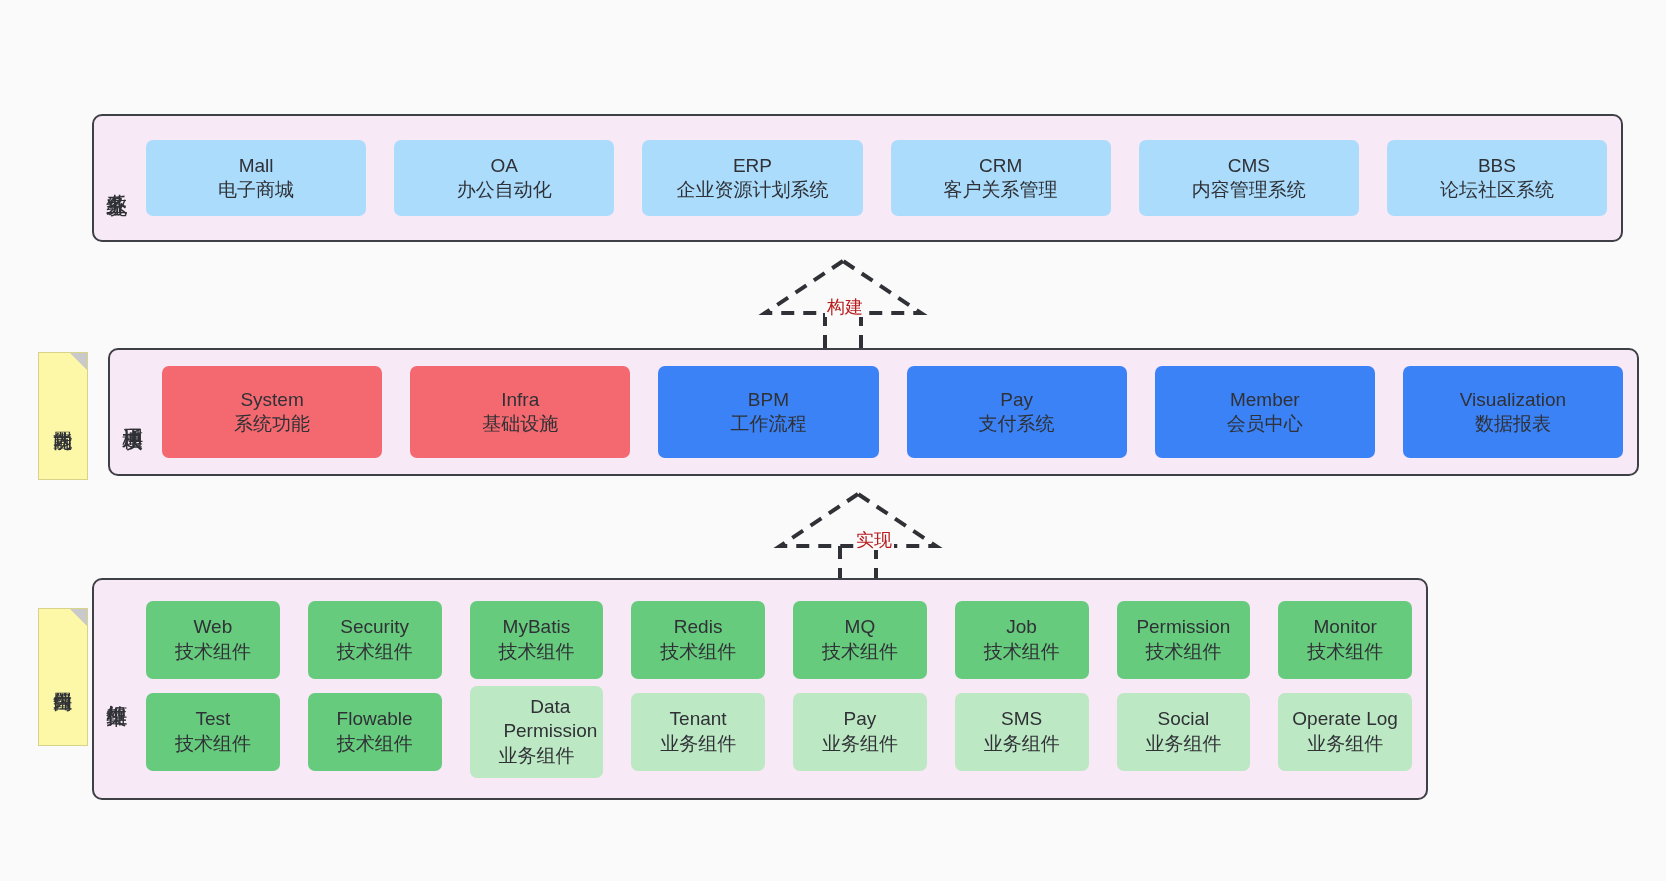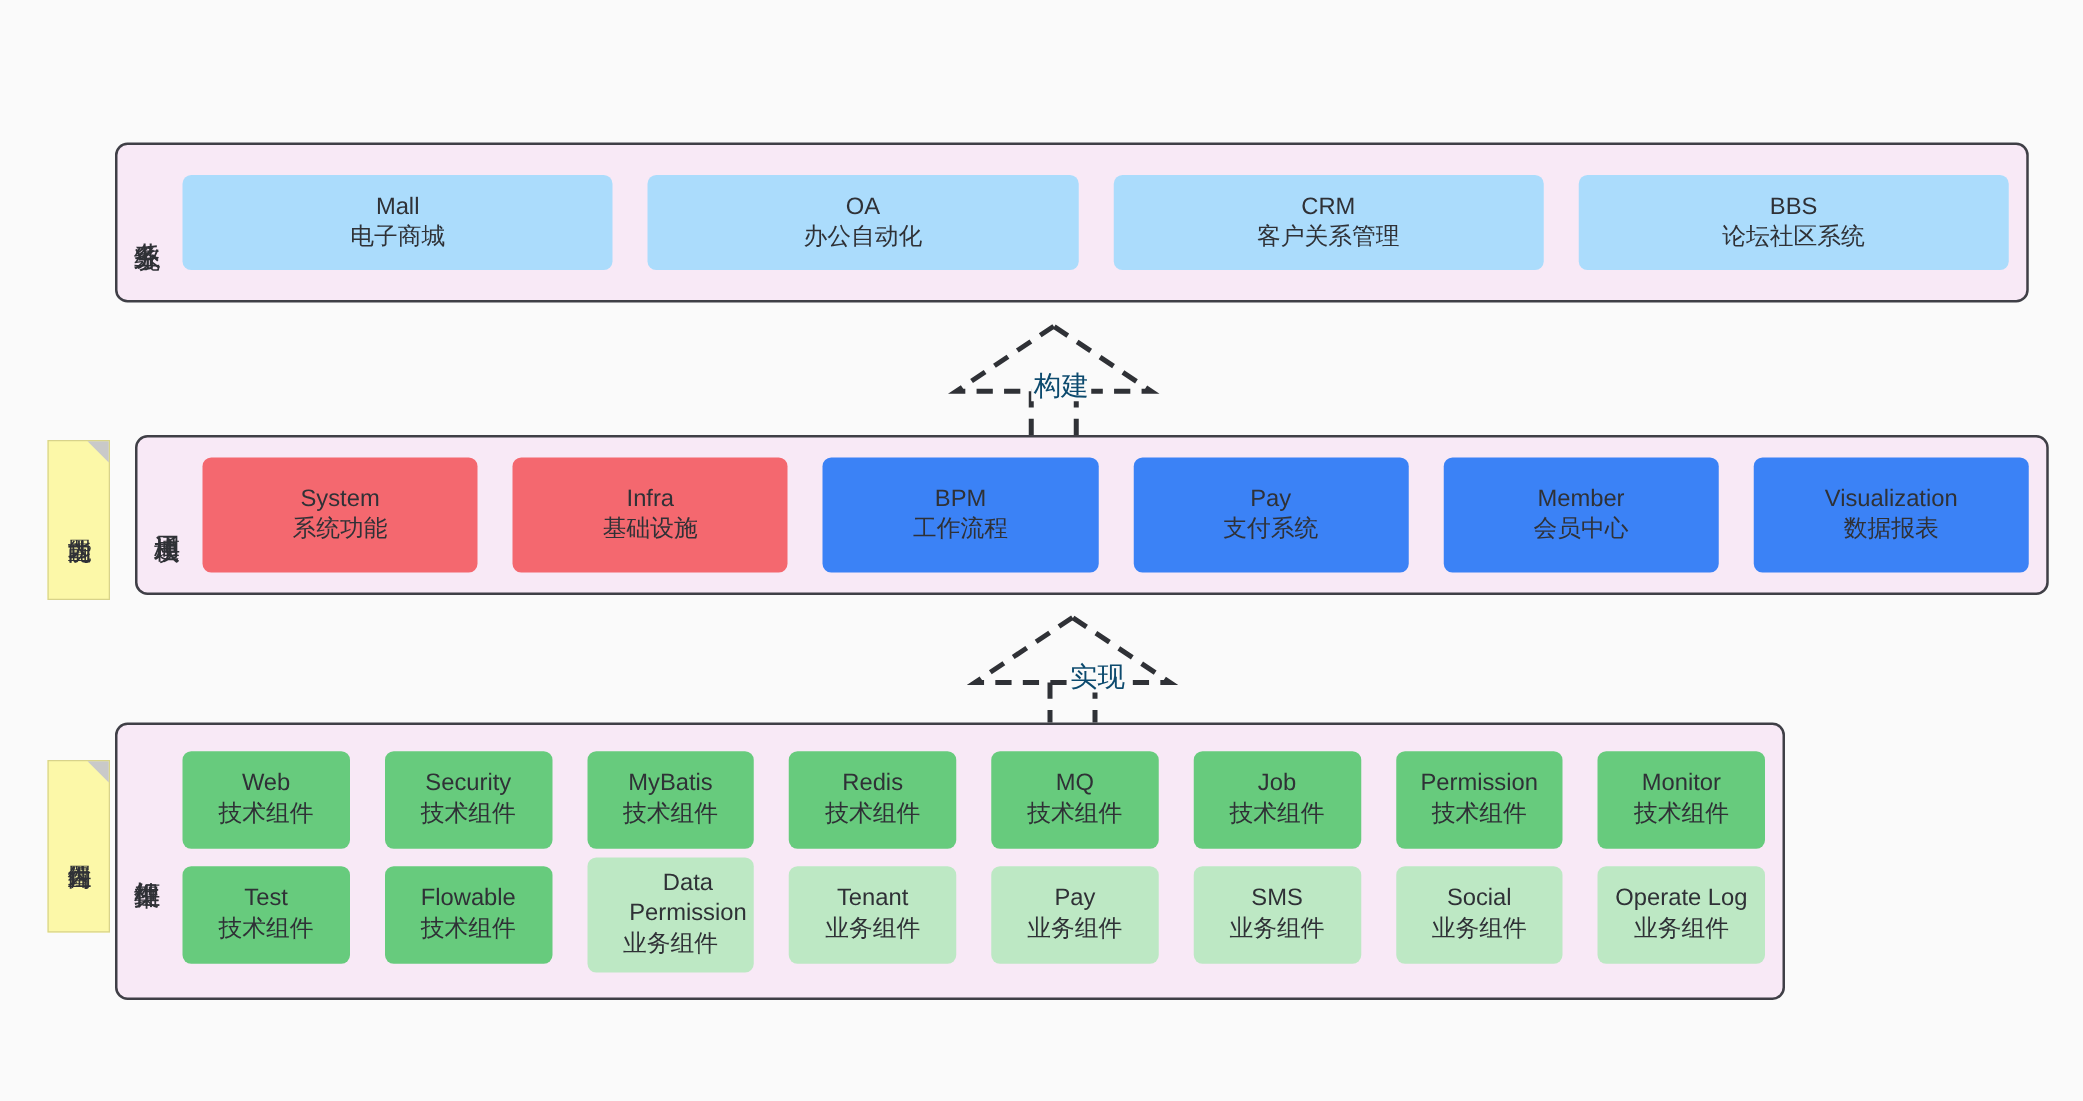--- a/index.html
+++ b/index.html
@@ -123,23 +123,23 @@
   }
 
   
   .arrow-wrap {
     position: absolute;
     z-index: 3;
   }
   .arrow-wrap svg { display: block; overflow: visible; }
   .arrow-label {
     position: absolute;
-    font-size: 22px;
+    font-size: 18px;
     line-height: 1;
-    color: #0c4a6e;
+    color: #b91c1c;
     background: #fafafa;
     padding: 1px 2px;
     white-space: nowrap;
   }
 </style>
 </head>
 <body>
 
 <div class="canvas">
 
@@ -150,22 +150,30 @@
         <div class="row">
           <div class="node blue">
             <span class="title">Mall</span>
             <span class="sub">电子商城</span>
           </div>
           <div class="node blue">
             <span class="title">OA</span>
             <span class="sub">办公自动化</span>
           </div>
           <div class="node blue">
+            <span class="title">ERP</span>
+            <span class="sub">企业资源计划系统</span>
+          </div>
+          <div class="node blue">
             <span class="title">CRM</span>
             <span class="sub">客户关系管理</span>
+          </div>
+          <div class="node blue">
+            <span class="title">CMS</span>
+            <span class="sub">内容管理系统</span>
           </div>
           <div class="node blue">
             <span class="title">BBS</span>
             <span class="sub">论坛社区系统</span>
           </div>
         </div>
       </div>
     </div>
   </div>
 

